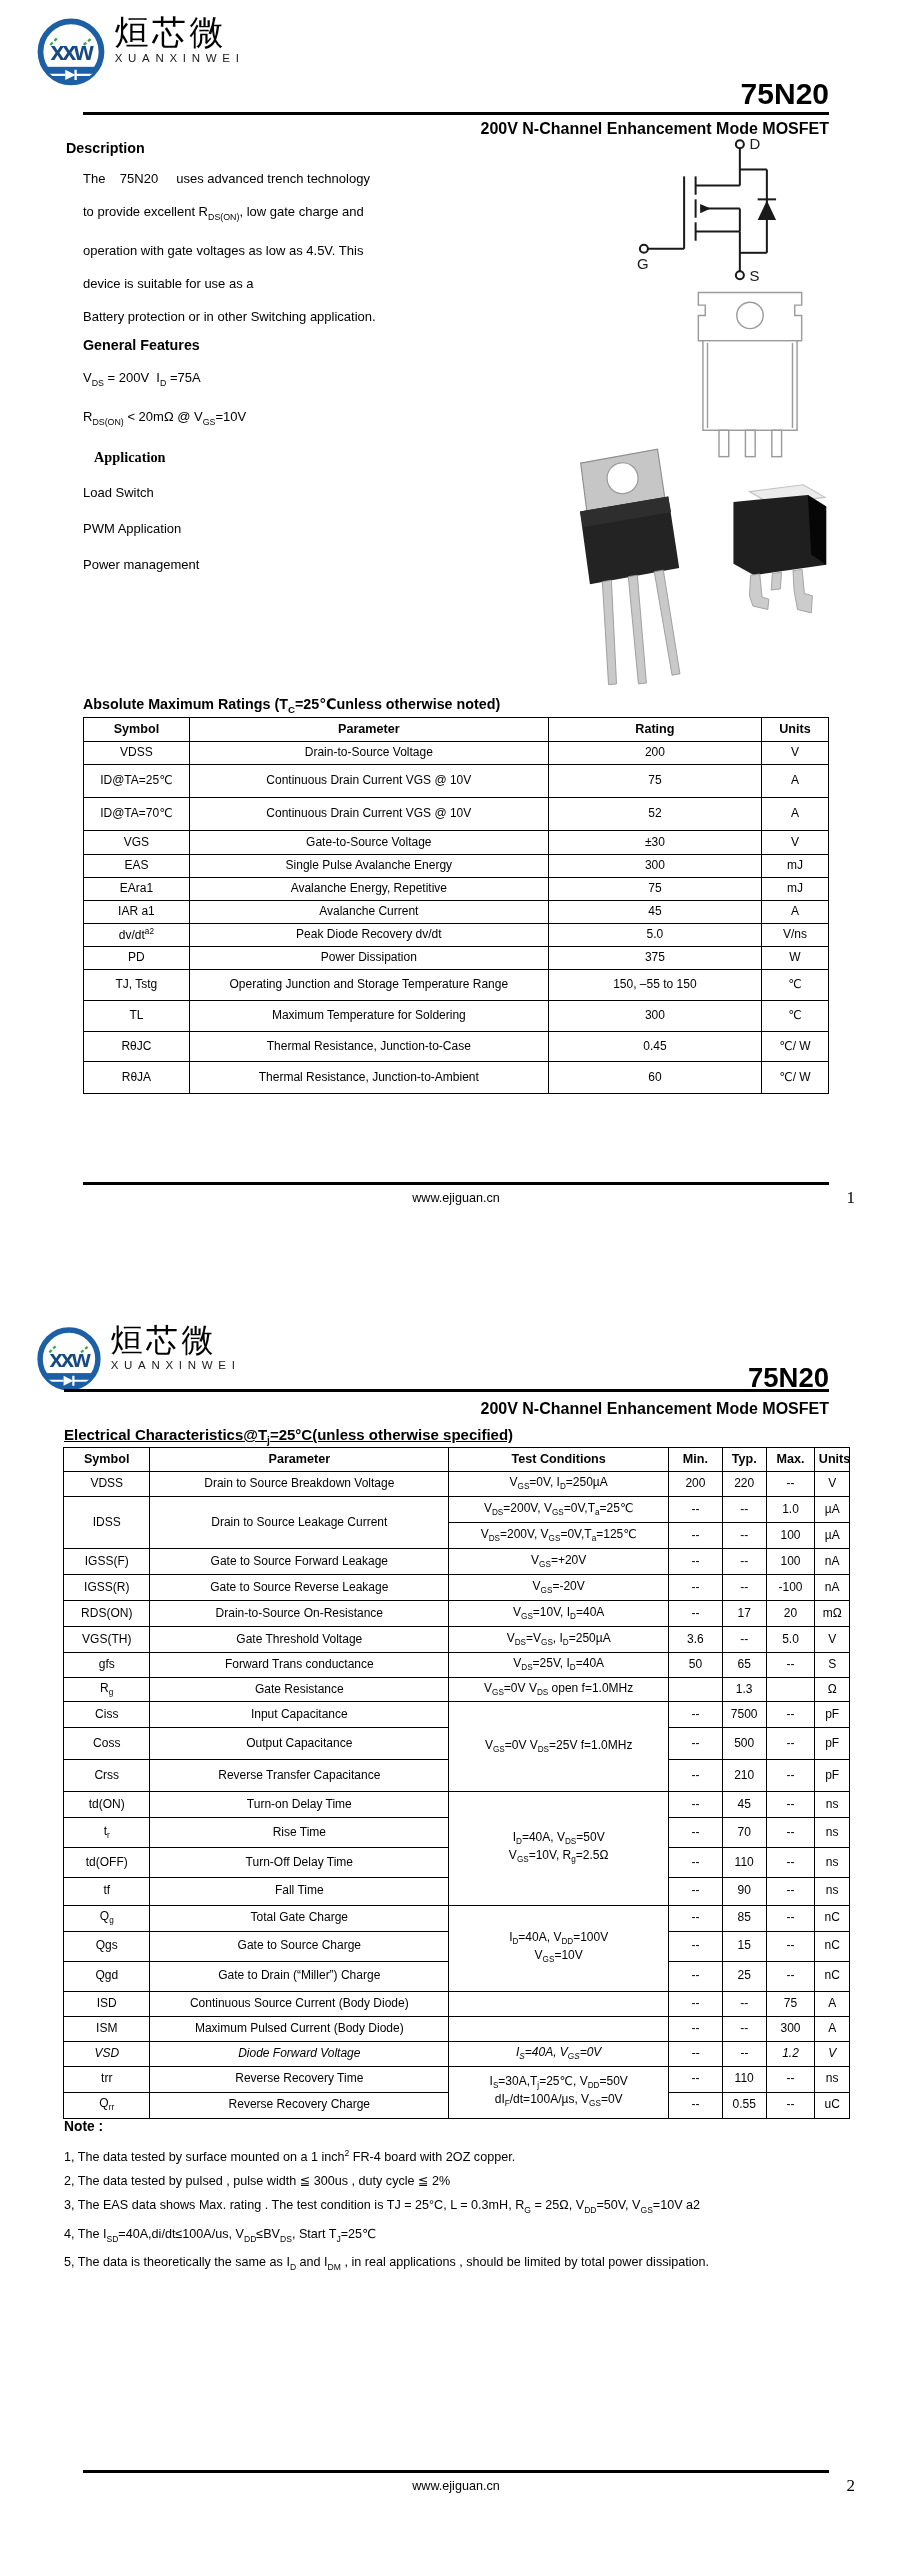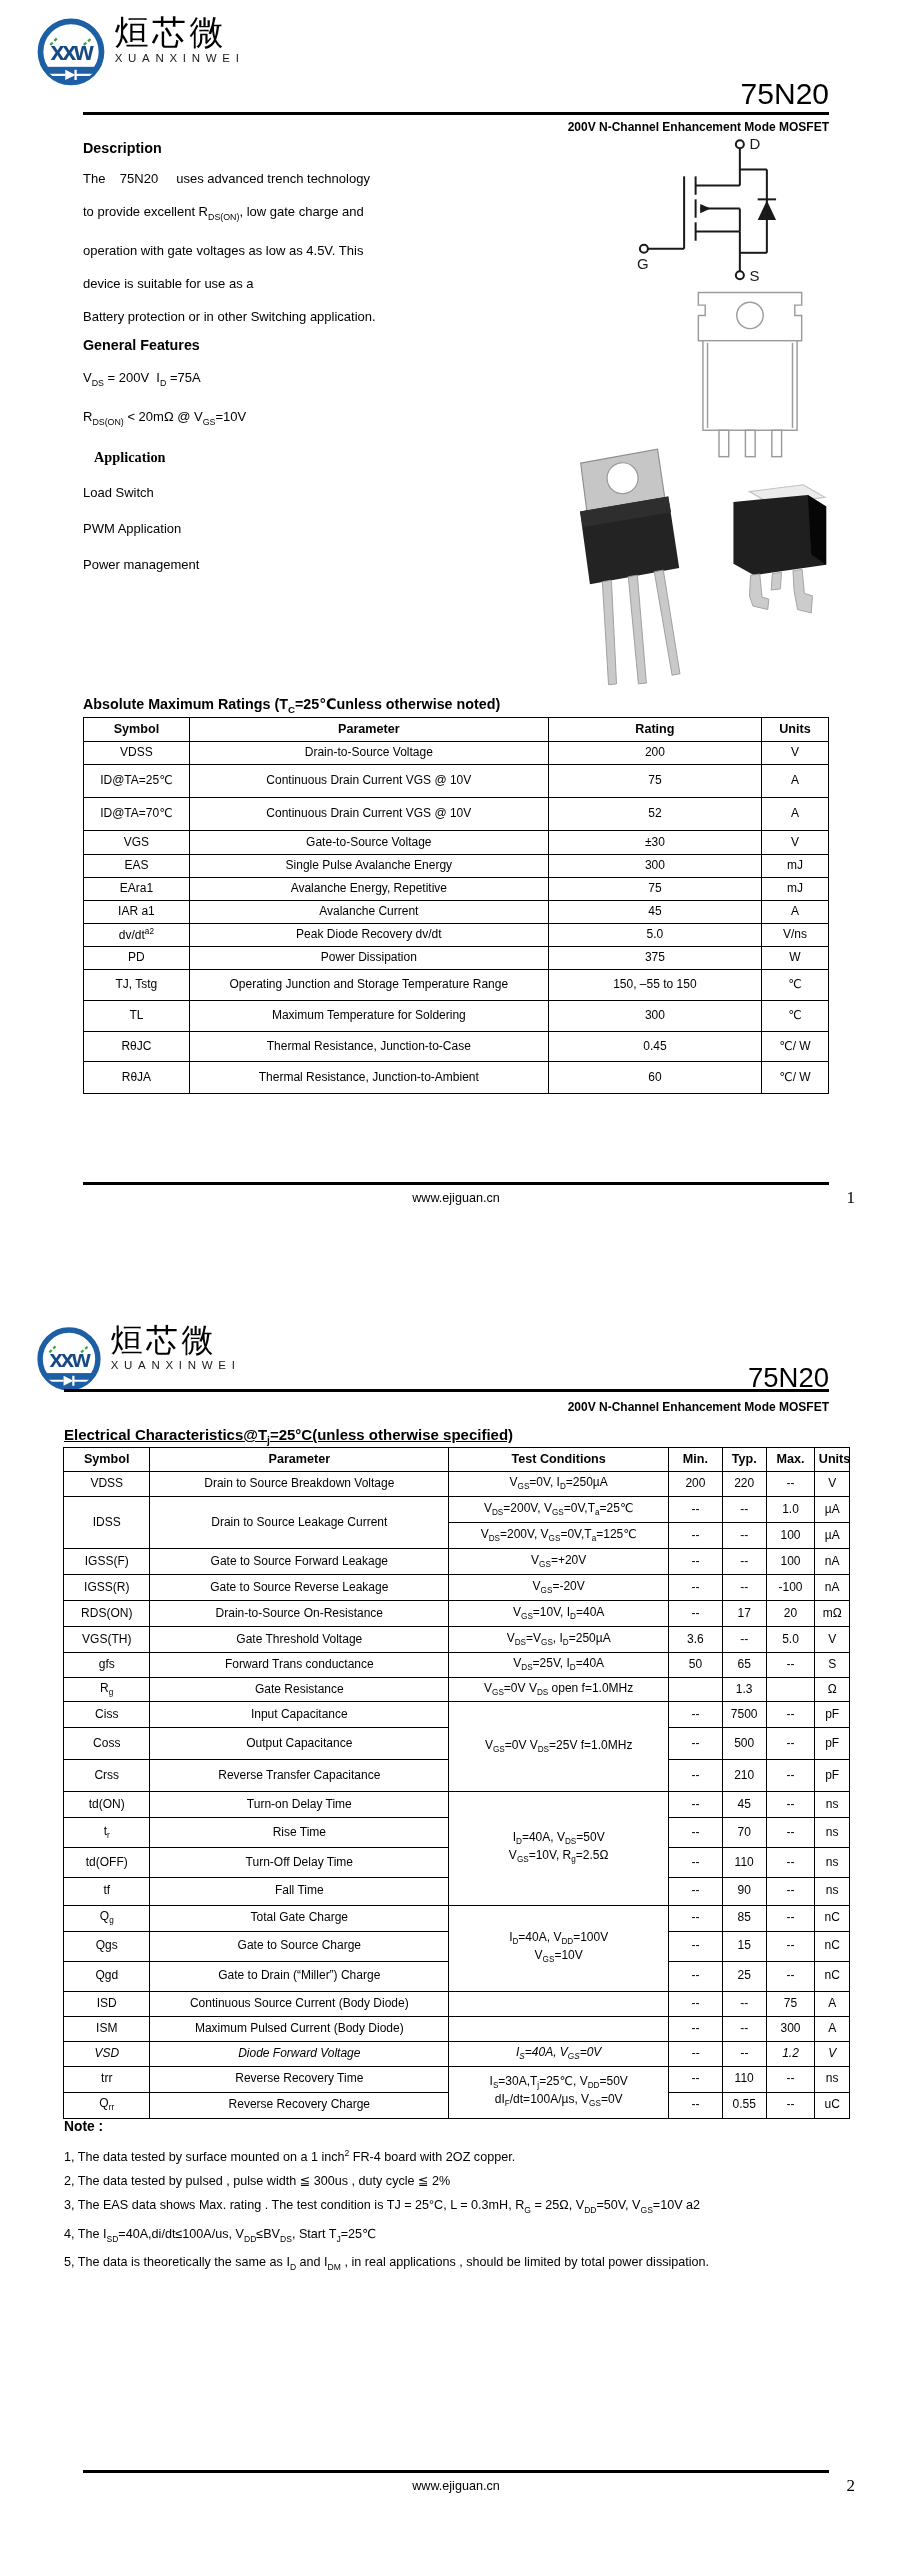--- a/index.html
+++ b/index.html
@@ -14,22 +14,22 @@
   .page { position:relative; width:911px; height:1288px; background:#fff; overflow:hidden; }
   .abs { position:absolute; }
 
   
   .logo { display:flex; align-items:flex-start; }
   .logo-texts { margin-left:5.7px; }
   .logo-cn { font-size:34px; font-weight:400; letter-spacing:3.4px; line-height:1.05; color:#000; }
   .logo-en { font-size:11.5px; font-weight:400; letter-spacing:5.7px; color:#1a1a1a; margin-top:1.1px; }
 
   
-  .part-number { font-size:30px; font-weight:400; text-align:right; line-height:1; letter-spacing:0; }
-  .subtitle   { font-size:12px; font-weight:700; text-align:right; }
+  .part-number { font-size:30px; font-weight:700; text-align:right; line-height:1; letter-spacing:0; }
+  .subtitle   { font-size:16px; font-weight:700; text-align:right; }
   .top-rule { background:#000; height:3.4px; }
 
   
   .sec-heading { font-size:14.3px; font-weight:700; }
   .body-lines  { font-size:13px; line-height:33px; white-space:nowrap; }
   .body-lines div { white-space:nowrap; }
 
   
   .tbl-title { font-size:14.3px; font-weight:700; }
   .dtable { border-collapse:collapse; width:100%; table-layout:fixed; border:1.7px solid #000; }
@@ -80,21 +80,21 @@
     <div class="logo-texts">
       <div class="logo-cn">烜芯微</div>
       <div class="logo-en">XUANXINWEI</div>
     </div>
   </div>
 
   <div class="abs part-number" style="right:82px; top:79px;">75N20</div>
   <div class="abs top-rule" style="left:83px; top:112px; width:746px;"></div>
   <div class="abs subtitle" style="right:82px; top:120px;">200V N-Channel Enhancement Mode MOSFET</div>
 
-  <div class="abs sec-heading" style="left:83px; top:140px;">Description</div>
+  <div class="abs sec-heading" style="left:66px; top:140px;">Description</div>
   <div class="abs body-lines" style="left:83px; top:162px;">
     <div>The&nbsp;&nbsp;&nbsp;&nbsp;75N20&nbsp;&nbsp;&nbsp;&nbsp;&nbsp;uses advanced trench technology</div>
     <div>to provide excellent R<sub>DS(ON)</sub>, low gate charge and</div>
     <div>operation with gate voltages as low as 4.5V. This</div>
     <div>device is suitable for use as a</div>
     <div>Battery protection or in other Switching application.</div>
   </div>
 
   <div class="abs sec-heading" style="left:83px; top:337px;">General Features</div>
   <div class="abs body-lines" style="left:83px; top:361px;">

